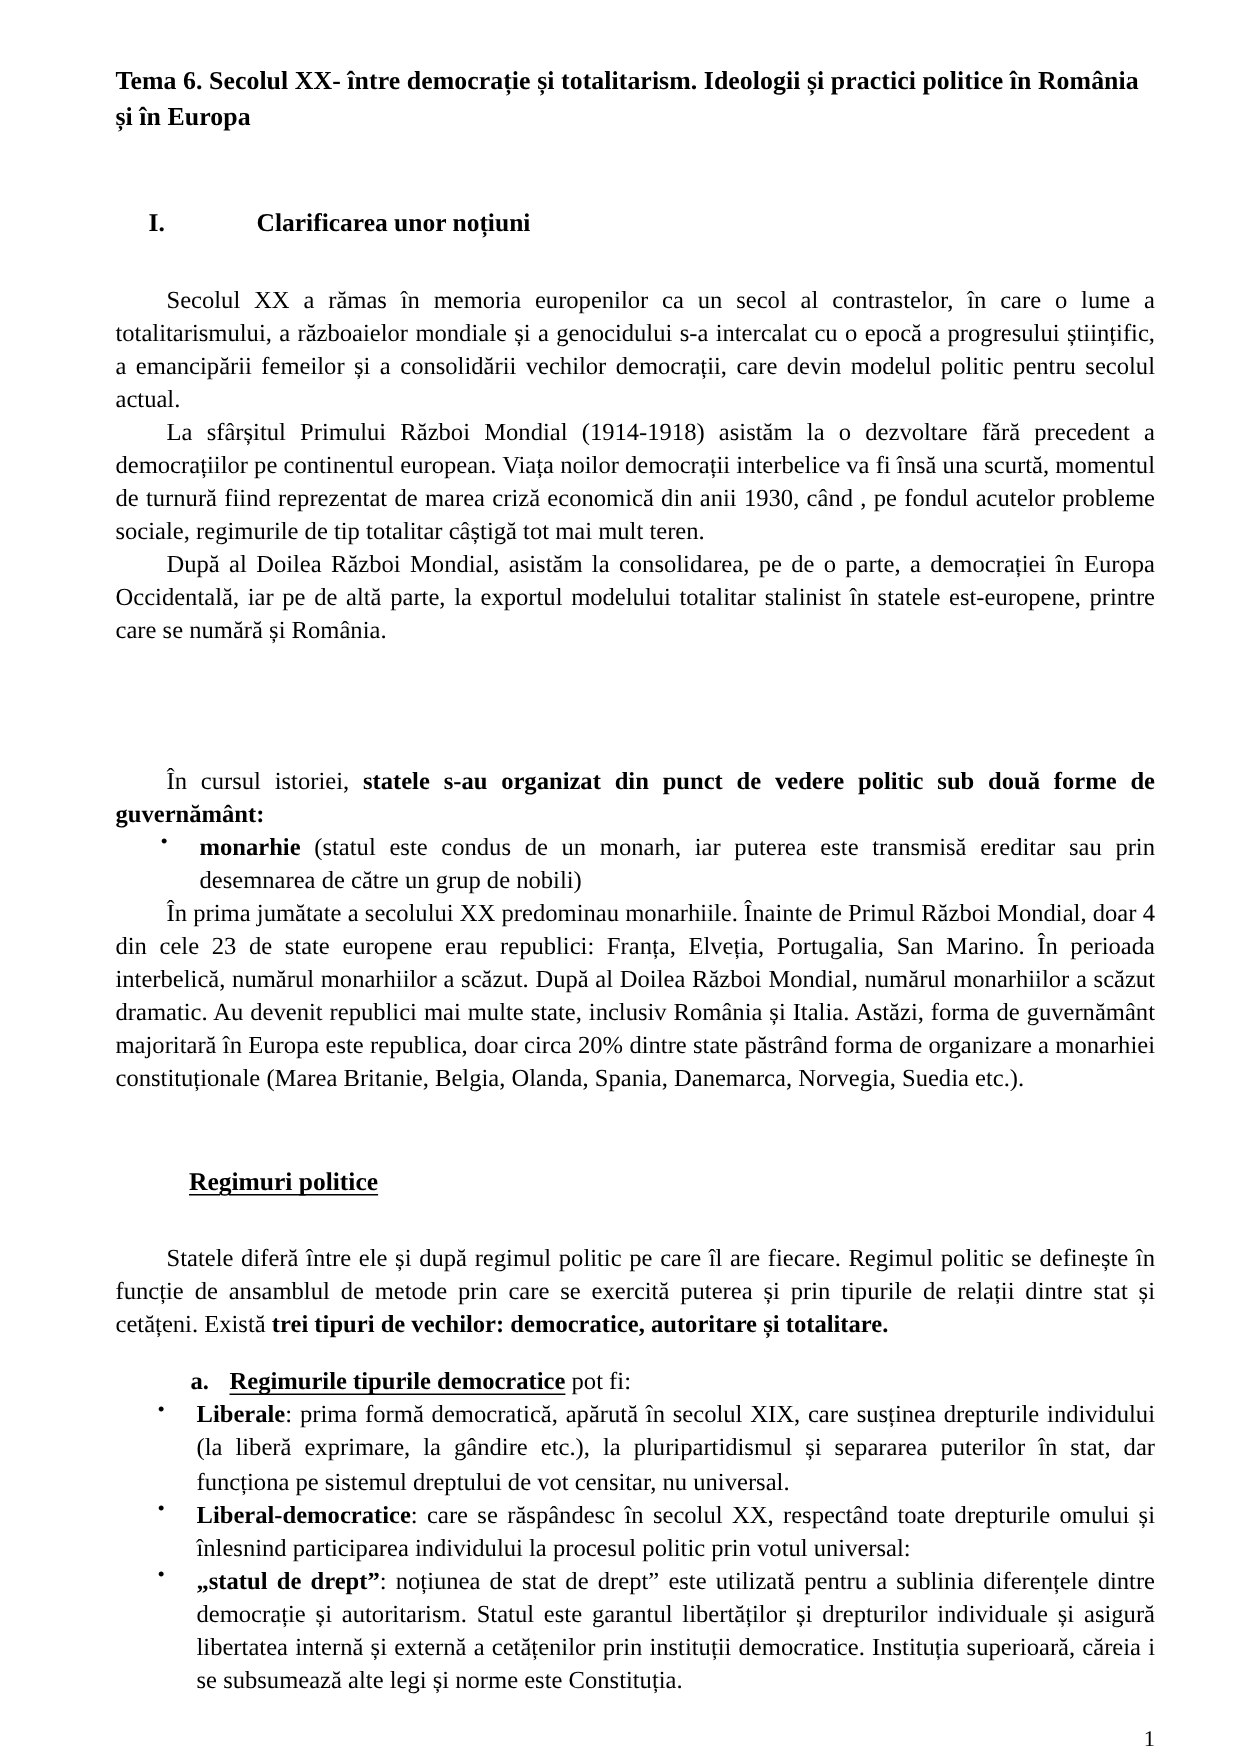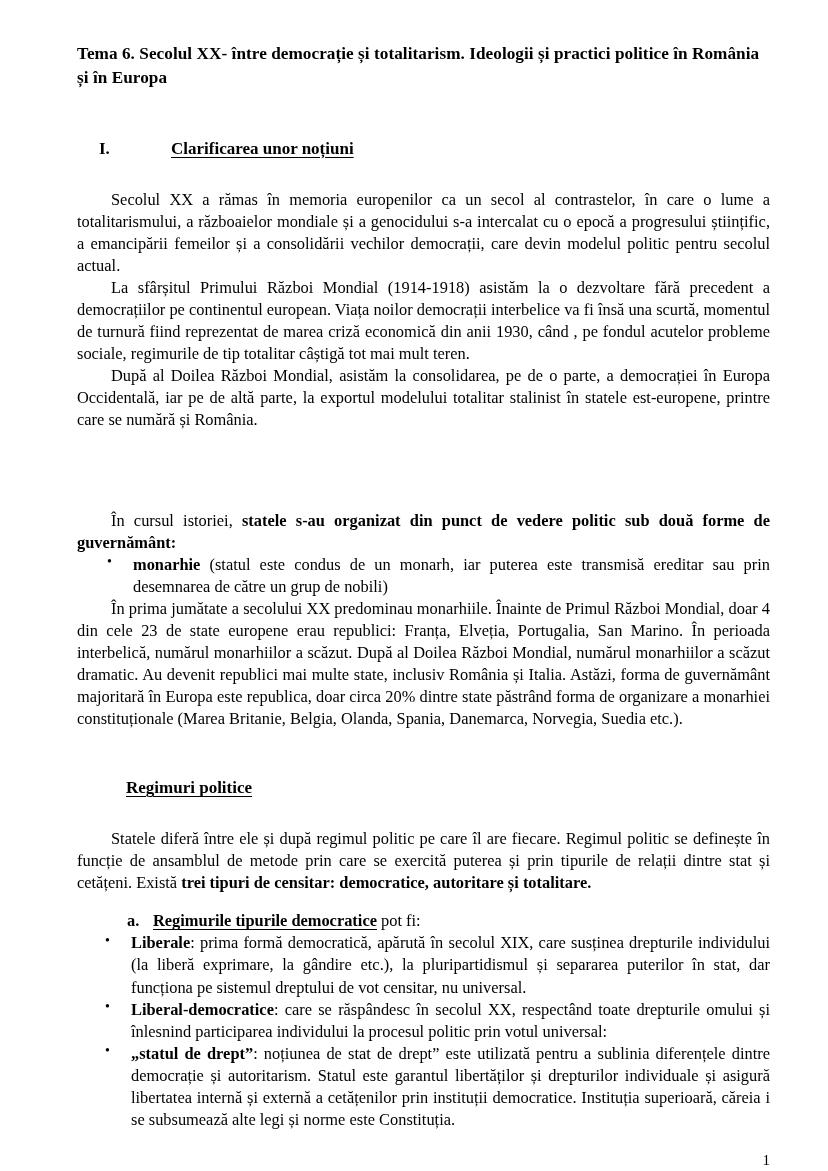--- a/index.html
+++ b/index.html
@@ -40,21 +40,20 @@
     align-items: baseline;
     margin: 0 0 0 22px;
     font-size: 17px;
     font-weight: bold;
   }
   .section-head-roman .numeral {
     width: 72px;
     flex: 0 0 72px;
   }
   .section-head-roman .title-u {
-    text-decoration: underline;
     text-underline-offset: 2.5px;
   }
 
   .sub-head {
     font-size: 17px;
     font-weight: bold;
     margin-left: 49px;
     display: inline-block;
     text-decoration: underline;
     text-underline-offset: 2.5px;
@@ -153,21 +152,21 @@
   <p class="body">În prima jumătate a secolului XX predominau monarhiile. Înainte de Primul Război Mondial, doar 4 din cele 23 de state europene erau republici: Franța, Elveția, Portugalia, San Marino. În perioada interbelică, numărul monarhiilor a scăzut. După al Doilea Război Mondial, numărul monarhiilor a scăzut dramatic. Au devenit republici mai multe state, inclusiv România și Italia. Astăzi, forma de guvernământ majoritară în Europa este republica, doar circa 20% dintre state păstrând forma de organizare a monarhiei constituționale (Marea Britanie, Belgia, Olanda, Spania, Danemarca, Norvegia, Suedia etc.).</p>
 
   <div class="spacer-lg"></div>
 
   <div>
     <span class="sub-head">Regimuri politice</span>
   </div>
 
   <div class="spacer-md"></div>
 
-  <p class="body"><span>Statele diferă între ele și după regimul politic pe care îl are fiecare. Regimul politic se definește în funcție de ansamblul de metode prin care se exercită puterea și prin tipurile de relații dintre stat și cetățeni. Există </span><b>trei tipuri de censitar: democratice, autoritare și totalitare.</b></p>
+  <p class="body"><span>Statele diferă între ele și după regimul politic pe care îl are fiecare. Regimul politic se definește în funcție de ansamblul de metode prin care se exercită puterea și prin tipurile de relații dintre stat și cetățeni. Există </span><b>trei tipuri de vechilor: democratice, autoritare și totalitare.</b></p>
 
   <div class="spacer-sm"></div>
 
   <div class="alpha-item">
     <span class="marker">a.</span>
     <span><span class="u-bold">Regimurile tipurile democratice</span><span> pot fi:</span></span>
   </div>
 
   <ul class="bullets deep">
     <li><b>Liberale</b><span>: prima formă democratică, apărută în secolul XIX, care susținea drepturile individului (la liberă exprimare, la gândire etc.), la pluripartidismul și separarea puterilor în stat, dar funcționa pe sistemul dreptului de vot censitar, nu universal.</span></li>

